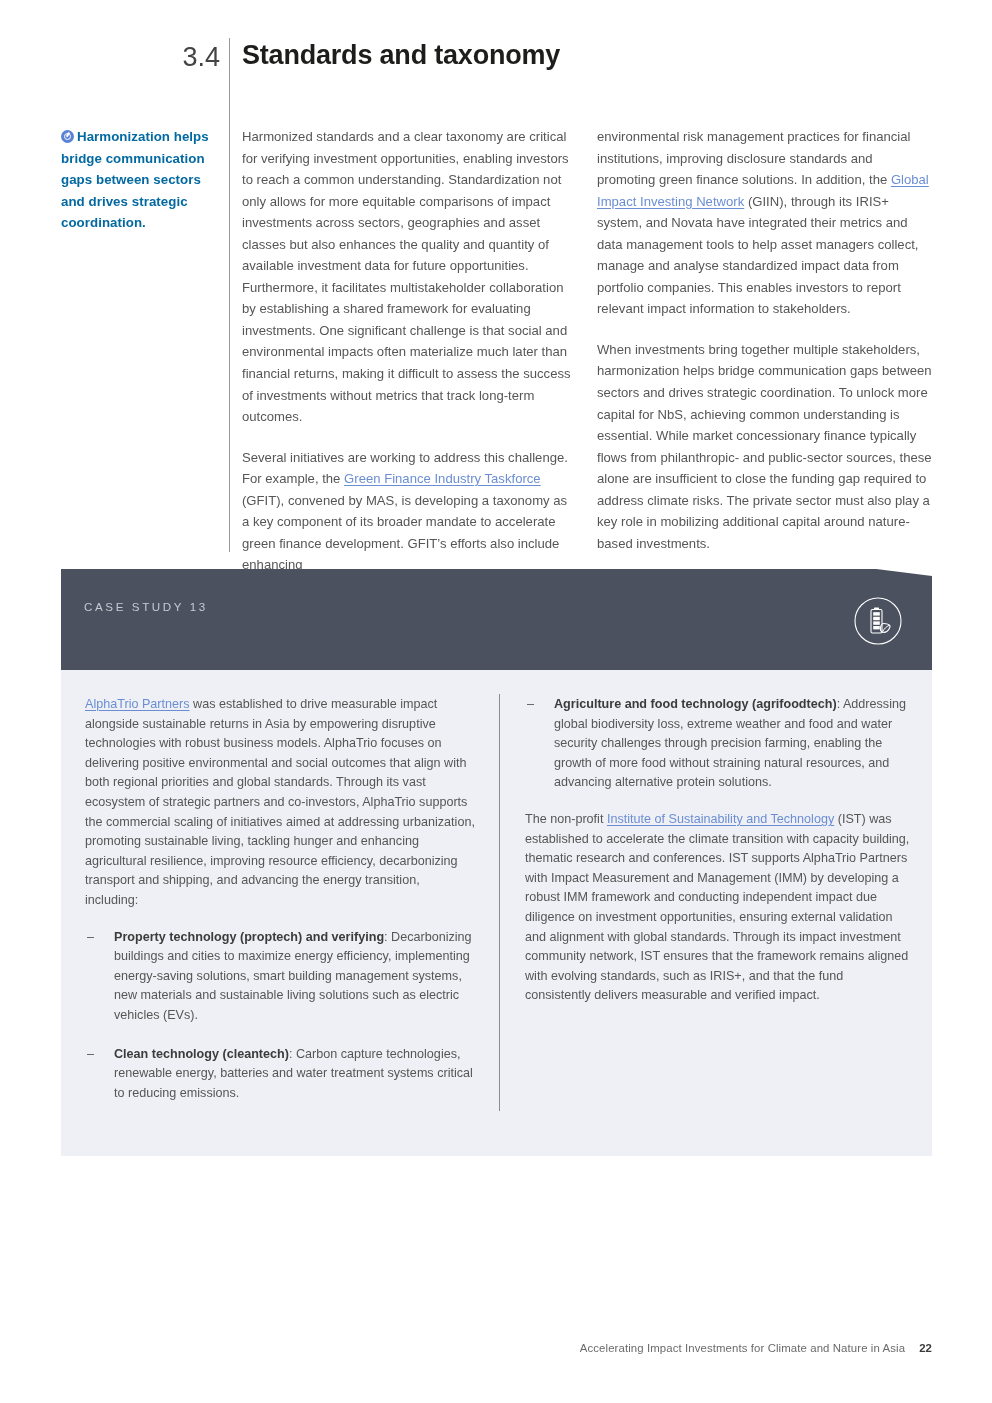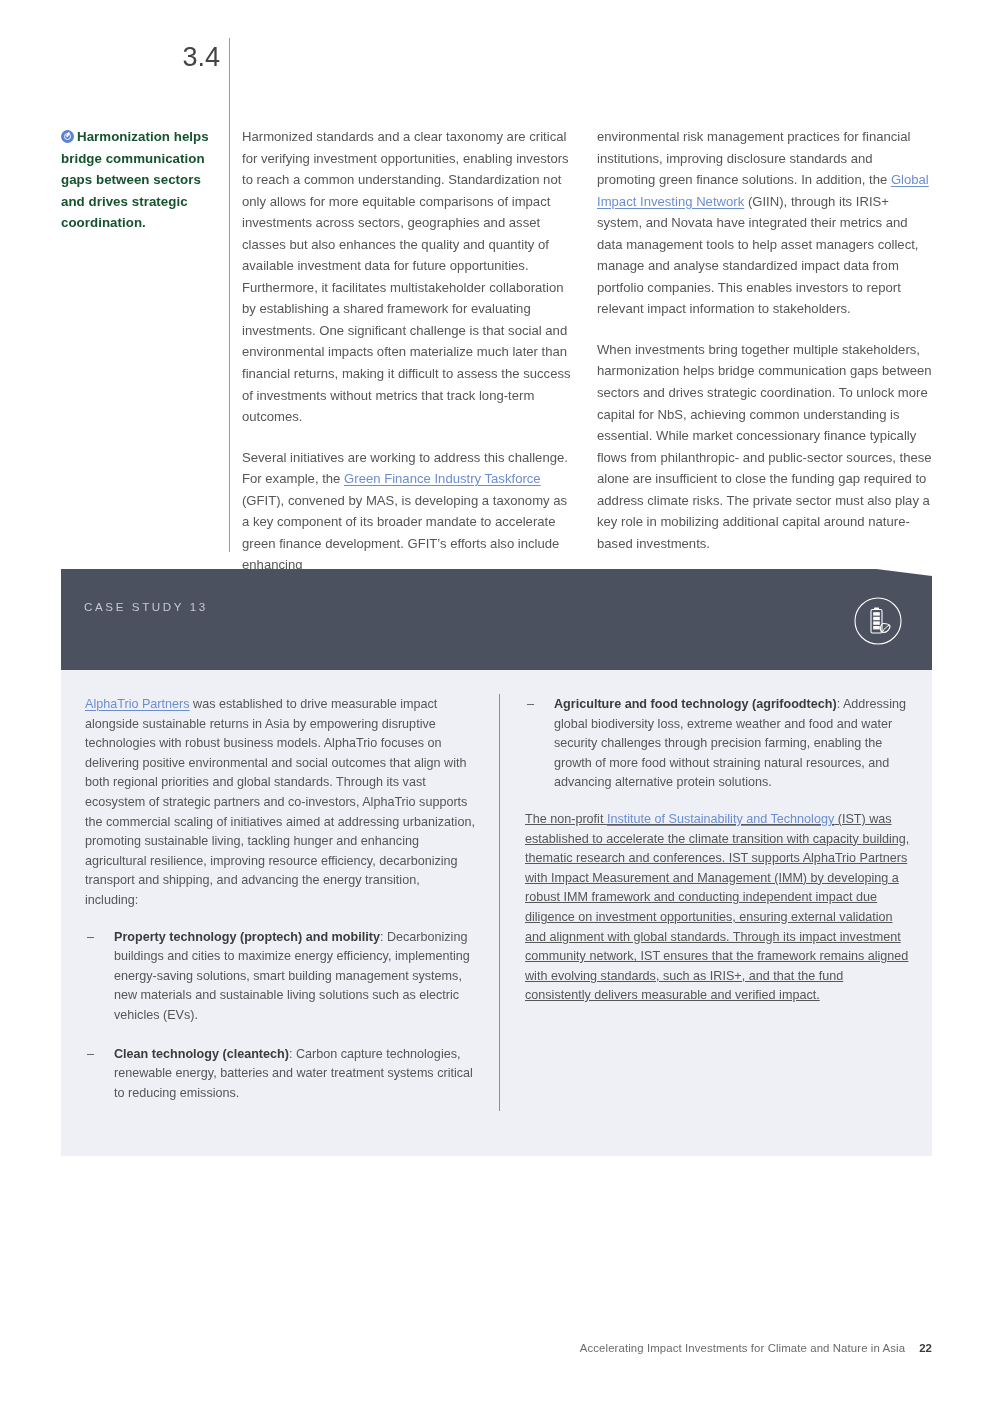--- a/index.html
+++ b/index.html
@@ -58,21 +58,21 @@
 
   
   .callout {
     position: absolute;
     left: 61px;
     top: 126px;
     width: 152px;
     font-size: 13.3px;
     line-height: 21.5px;
     font-weight: bold;
-    color: #14532d;
+    color: #0369a1;
     letter-spacing: 0.05px;
   }
   .callout-icon {
     display: inline-block;
     vertical-align: -2px;
     width: 13px;
     height: 13px;
     border-radius: 50%;
     background: #5b82d6;
     position: relative;
@@ -176,21 +176,21 @@
   .cs-col {
     position: absolute;
     top: 25px;
     font-size: 12.6px;
     line-height: 19.6px;
     color: #565656;
   }
   .cs-col.left  { left: 24px; width: 390px; }
   .cs-col.right { left: 464px; width: 386px; }
   .cs-col p { margin: 0 0 17px 0; }
-  .cs-col p:last-child { margin-bottom: 0; text-decoration: underline; }
+  .cs-col p:last-child { margin-bottom: 0; }
 
   .bullet-list { margin: 0; padding: 0; list-style: none; }
   .bullet-item {
     position: relative;
     padding-left: 29px;
     margin-bottom: 19px;
   }
   .bullet-item:last-child { margin-bottom: 0; }
   .bullet-dash {
     position: absolute;
@@ -216,20 +216,21 @@
     color: #3b3b3b;
     margin-left: 14px;
     text-align: right;
   }
 </style>
 </head>
 <body>
 
 <div class="section-head">
   <div class="section-number">3.4</div>
+  <div class="section-title">Standards and taxonomy</div>
 </div>
 <div class="col-rule"></div>
 
 <div class="callout">
   <span class="callout-icon"></span><span>Harmonization helps bridge communication gaps between sectors and drives strategic coordination.</span>
 </div>
 
 <div class="body-col left">
   <p>Harmonized standards and a clear taxonomy are critical for verifying investment opportunities, enabling investors to reach a common understanding. Standardization not only allows for more equitable comparisons of impact investments across sectors, geographies and asset classes but also enhances the quality and quantity of available investment data for future opportunities. Furthermore, it facilitates multistakeholder collaboration by establishing a shared framework for evaluating investments. One significant challenge is that social and environmental impacts often materialize much later than financial returns, making it difficult to assess the success of investments without metrics that track long-term outcomes.</p>
   <p><span>Several initiatives are working to address this challenge. For example, the </span><a class="doclink" href="#">Green Finance Industry Taskforce</a><span> (GFIT), convened by MAS, is developing a taxonomy as a key component of its broader mandate to accelerate green finance development. GFIT’s efforts also include enhancing</span></p>
@@ -259,21 +260,21 @@
     </div>
   </div>
 
   <div class="cs-body">
     <div class="cs-divider"></div>
 
     <div class="cs-col left">
       <p><a class="doclink" href="#">AlphaTrio Partners</a><span> was established to drive measurable impact alongside sustainable returns in Asia by empowering disruptive technologies with robust business models. AlphaTrio focuses on delivering positive environmental and social outcomes that align with both regional priorities and global standards. Through its vast ecosystem of strategic partners and co-investors, AlphaTrio supports the commercial scaling of initiatives aimed at addressing urbanization, promoting sustainable living, tackling hunger and enhancing agricultural resilience, improving resource efficiency, decarbonizing transport and shipping, and advancing the energy transition, including:</span></p>
       <ul class="bullet-list">
         <li class="bullet-item">
-          <span class="bullet-dash">–</span><span class="bullet-term">Property technology (proptech) and mobility</span><span>: Decarbonizing buildings and cities to maximize energy efficiency, implementing energy-saving solutions, smart building management systems, new materials and sustainable living solutions such as electric vehicles (EVs).</span>
+          <span class="bullet-dash">–</span><span class="bullet-term">Property technology (proptech) and verifying</span><span>: Decarbonizing buildings and cities to maximize energy efficiency, implementing energy-saving solutions, smart building management systems, new materials and sustainable living solutions such as electric vehicles (EVs).</span>
         </li>
         <li class="bullet-item">
           <span class="bullet-dash">–</span><span class="bullet-term">Clean technology (cleantech)</span><span>: Carbon capture technologies, renewable energy, batteries and water treatment systems critical to reducing emissions.</span>
         </li>
       </ul>
     </div>
 
     <div class="cs-col right">
       <ul class="bullet-list">
         <li class="bullet-item">

